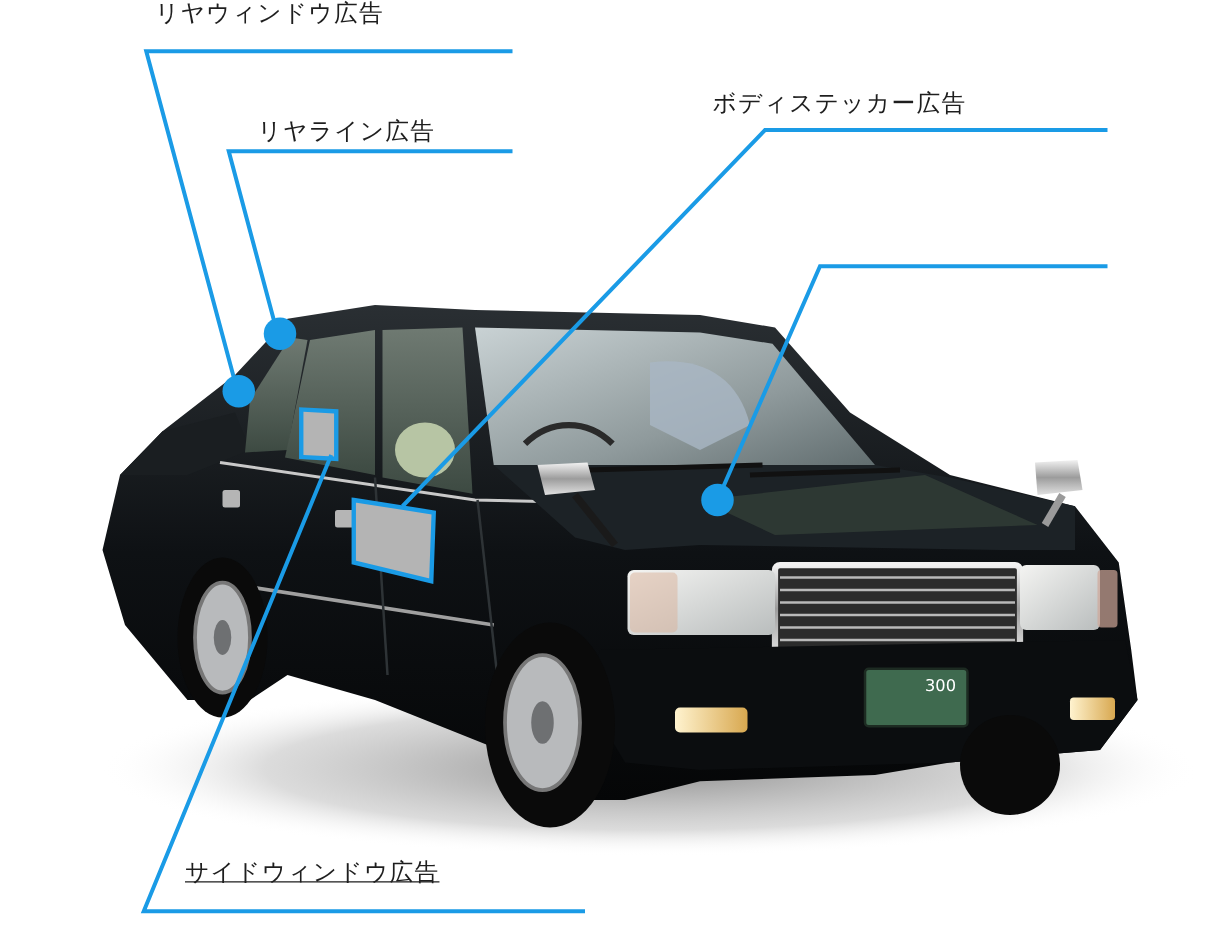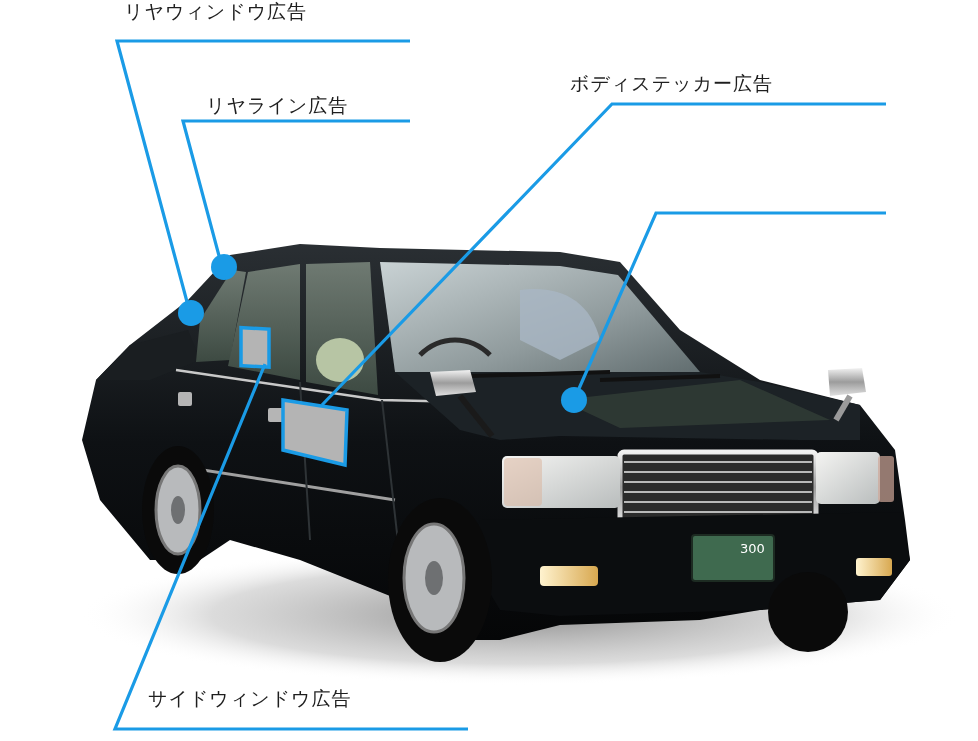--- a/index.html
+++ b/index.html
@@ -146,14 +146,14 @@
     <path class="accent-line" d="M468 729 L115 729 L265 364"></path>
 
     <circle class="accent-dot" cx="191" cy="313" r="13"></circle>
     <circle class="accent-dot" cx="224" cy="267" r="13"></circle>
     <circle class="accent-dot" cx="574" cy="400" r="13"></circle>
   </svg>
 
   <div class="label" style="left:124px; top:2px;">リヤウィンドウ広告</div>
   <div class="label" style="left:190px; top:96px;margin-left:16px;">リヤライン広告</div>
   <div class="label" style="left:570px; top:74px;">ボディステッカー広告</div>
-  <div class="label" style="left:148px; top:689px;">サイドウィンドウ広告</div>
+  <div class="label" style="left:148px; top:689px;text-decoration:underline;">サイドウィンドウ広告</div>
 </div>
 
 </body></html>

